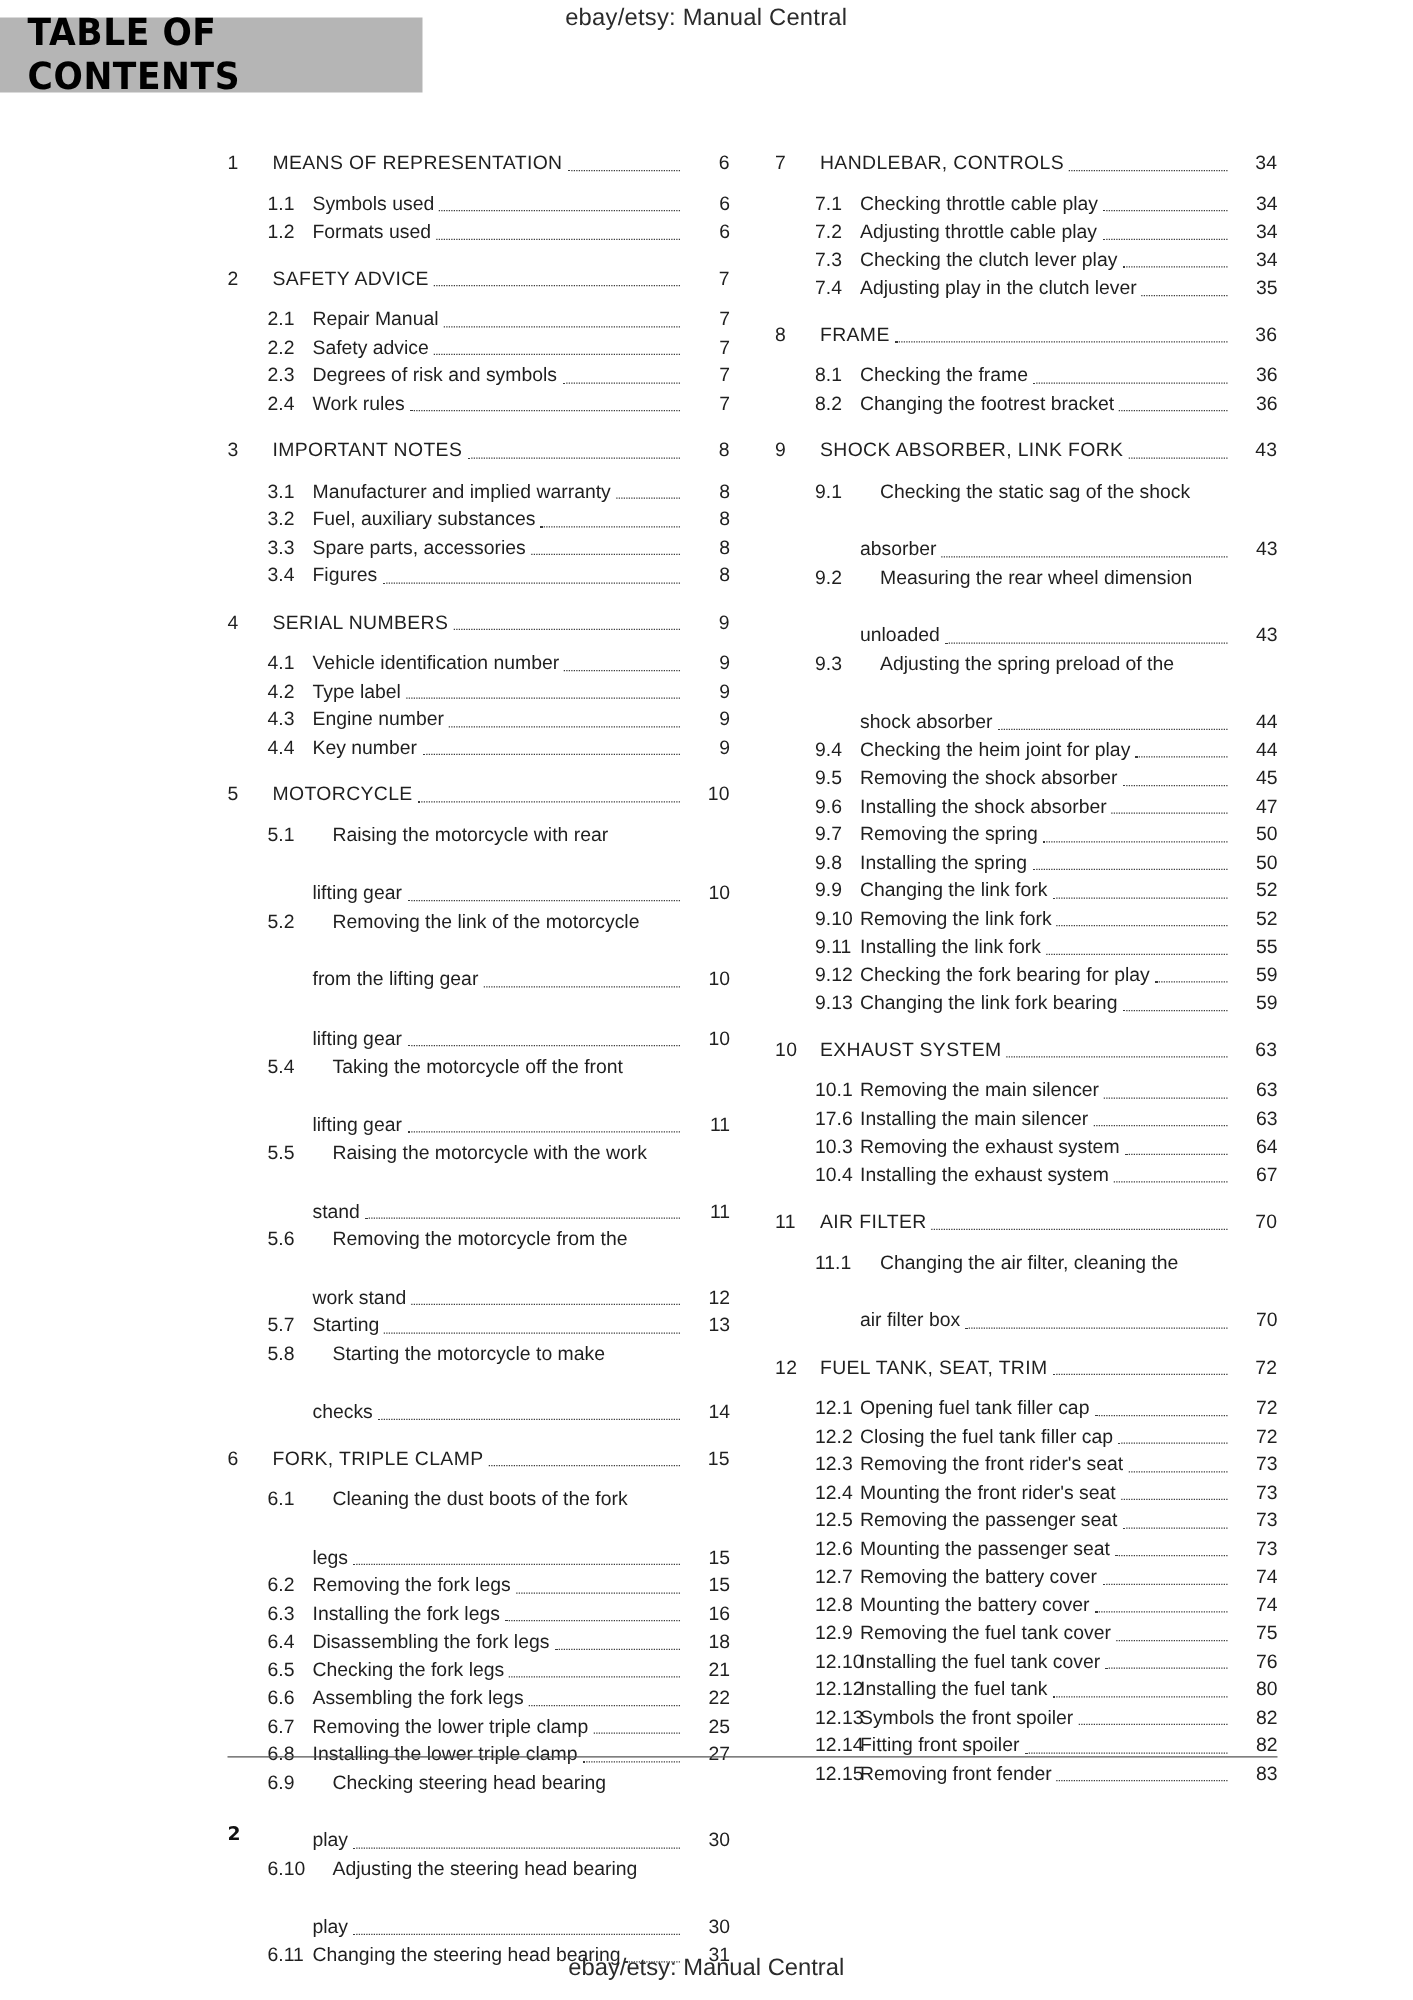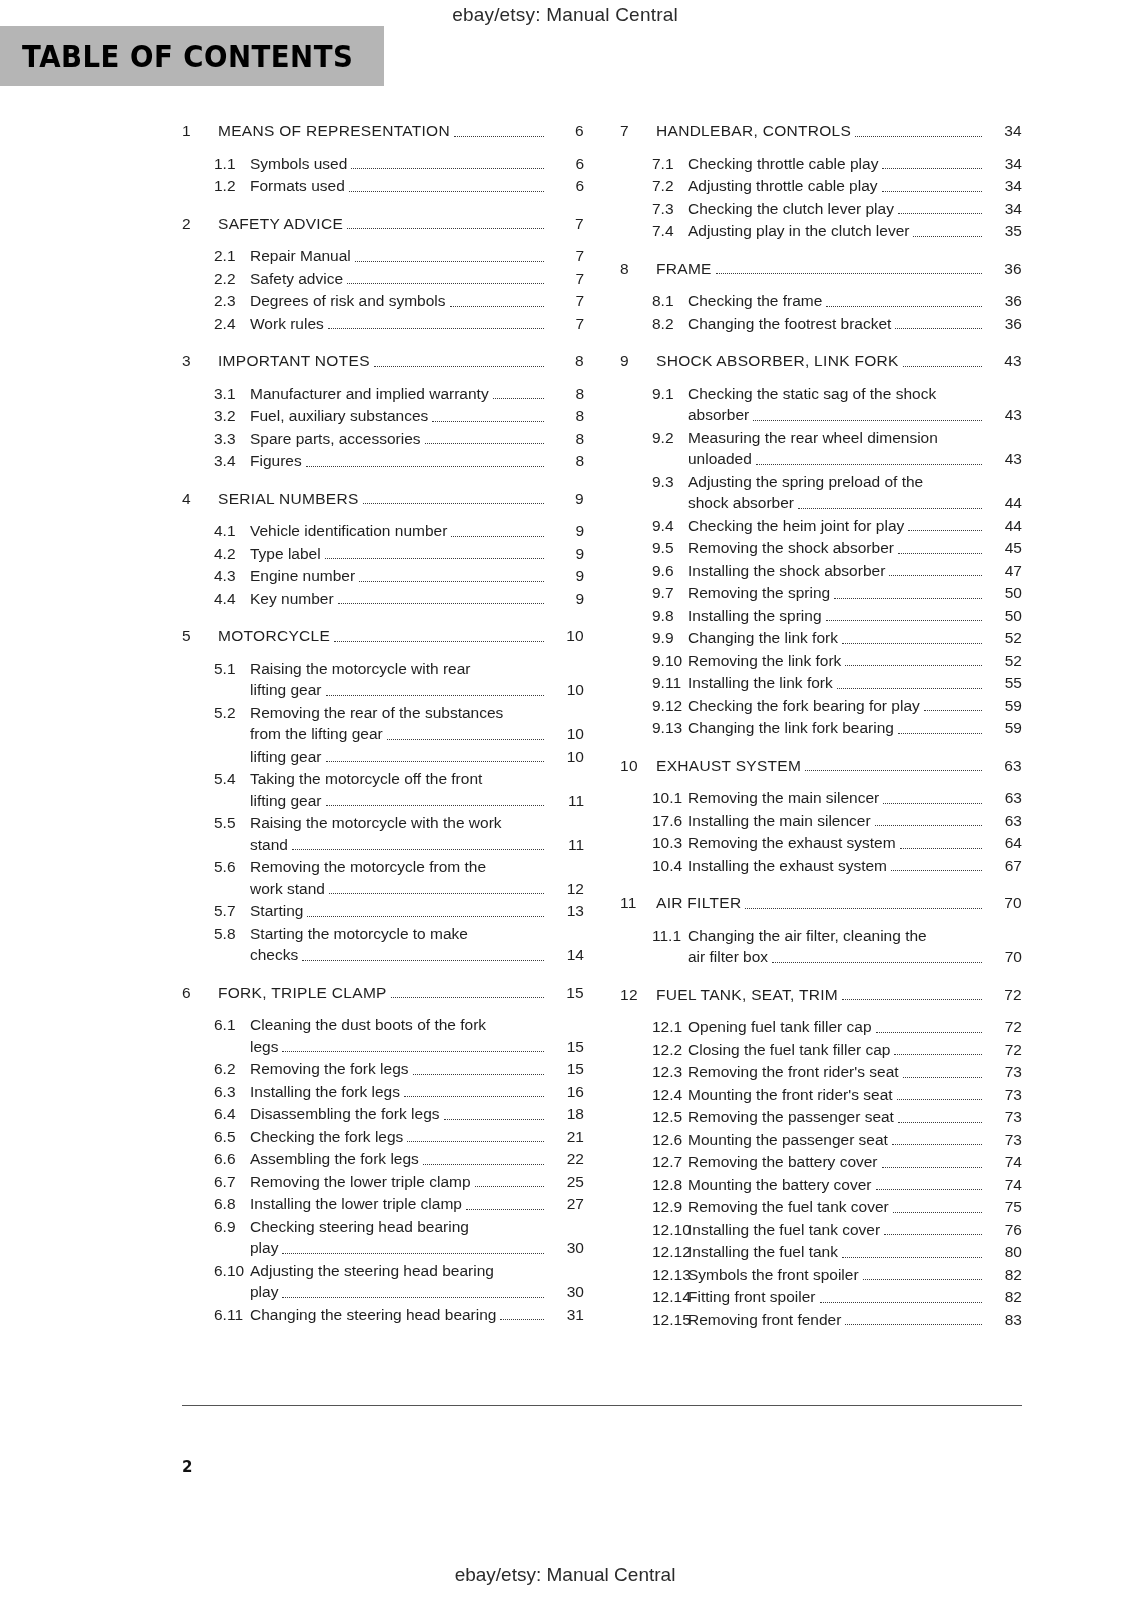--- a/index.html
+++ b/index.html
@@ -29,26 +29,25 @@
     width: 1130px;
     text-align: center;
     font-size: 19px;
     color: #2b2b2b;
     letter-spacing: 0.2px;
   }
   .toc-banner {
     position: absolute;
     top: 14px;
     left: 0;
-    width: 384px;
+    width: 338px;
     height: 60px;
     background: #b5b5b5;
     display: flex;
     align-items: center;
-    margin-top: 12px;
   }
   .toc-banner-text {
     font-family: "DejaVu Sans", sans-serif;
     font-weight: bold;
     font-size: 30px;
     letter-spacing: 0.5px;
     color: #000000;
     padding-left: 24px;
     transform: scaleX(0.92);
     transform-origin: left center;
@@ -120,33 +119,35 @@
     text-align: right;
     padding-left: 6px;
   }
   
   .entry.multiline {
     display: block;
   }
   .entry.multiline .row1 {
     display: flex;
     align-items: flex-end;
+    gap: 16px;
   }
   .entry.multiline .row2 {
     display: flex;
     align-items: flex-end;
   }
   .entry.multiline .row2 .spacer-num {
     flex: 0 0 auto;
     width: 36px;
     margin-left: 32px;
   }
   .entry.multiline .row2 .cont {
     flex: 0 0 auto;
     white-space: pre;
+    margin-top: 25px;
   }
   .entry.multiline .row2 .leader2 {
     flex: 1 1 auto;
     border-bottom: 1.5px dotted #3a3a3a;
     margin: 0 4px 5px 4px;
     min-width: 6px;
     height: 0;
   }
   .entry.multiline .row2 .page-no {
     width: 30px;
@@ -357,21 +358,21 @@
           <div class="row2">
             <span class="spacer-num"></span>
             <span class="cont">lifting gear</span>
             <span class="leader2"></span>
             <span class="page-no">10</span>
           </div>
         </div>
         <div class="entry lvl2 multiline">
           <div class="row1">
             <span class="num">5.2</span>
-            <span class="title">Removing the rear of the substances</span>
+            <span class="title">Removing the link of the motorcycle</span>
           </div>
           <div class="row2">
             <span class="spacer-num"></span>
             <span class="cont">from the lifting gear</span>
             <span class="leader2"></span>
             <span class="page-no">10</span>
           </div>
         </div>
         <div class="entry lvl2 multiline">
           <div class="row2">

